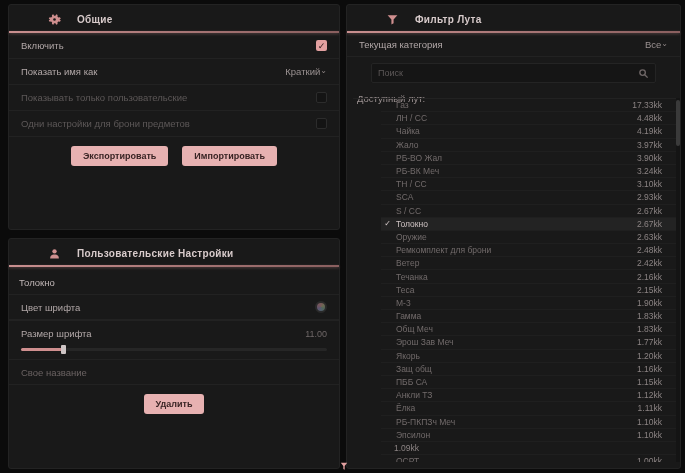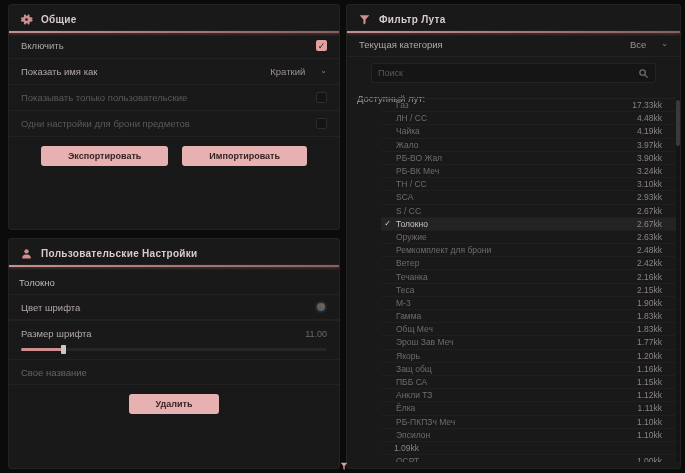--- a/index.html
+++ b/index.html
@@ -5,41 +5,41 @@
   * { margin:0; padding:0; box-sizing:border-box; }
   html,body { width:685px; height:473px; background:#0b0b0b; overflow:hidden;
     font-family:"Liberation Sans", sans-serif; color:#b5abab; }
   .page { position:relative; width:685px; height:473px; }
 
   .panel { position:absolute; background:#191919; border:1px solid #232323; border-radius:3px; }
   .p-general { left:8px; top:4px; width:332px; height:226px; }
   .p-user    { left:8px; top:238px; width:332px; height:231px; }
   .p-loot    { left:346px; top:4px; width:335px; height:465px; }
 
-  .hdr { display:flex; align-items:center; gap:8px; padding:7px 10px 5px 10px; }
+  .hdr { display:flex; align-items:center; gap:16px; padding:7px 10px 5px 10px;margin-left:28px; }
   .hdr-title { font-size:10px; font-weight:bold; color:#d8cbcb; letter-spacing:.3px; }
   .hdr-rule { height:2px; background:linear-gradient(90deg,#c98f8f,#8a5f5f); box-shadow:0 1px 3px rgba(201,143,143,.35); }
 
   .icon-badge { width:14px; height:14px; display:flex; align-items:center; justify-content:center; }
 
   .row { display:flex; align-items:center; justify-content:space-between; padding:0 12px; height:26px; border-bottom:1px solid #222; }
   .row.nob { border-bottom:none;text-align:center; }
   .lbl { font-size:9.5px; color:#b2a8a8; }
   .lbl.dim { color:#5d5858; }
 
   .chk { width:11px; height:11px; border-radius:2px; display:flex; align-items:center; justify-content:center; font-size:9px; }
   .chk.on  { background:#e2a0a0; color:#2a1818; }
   .chk.off { background:#141414; border:1px solid #2c2c2c; }
 
-  .dd { display:flex; align-items:center; gap:15px; font-size:9.5px; color:#9a9191; cursor:pointer; }
+  .dd { display:flex; align-items:center; gap:0; font-size:9.5px; color:#9a9191; cursor:pointer; }
   .dd .chev { font-size:8px; color:#8b8282; transform:translateY(-1px); }
 
   .btnbar { display:flex; justify-content:center; gap:14px; padding-top:9px; }
   .btn { background:#e7b1b1; color:#392424; font-size:9px; font-weight:bold;
-         border:none; border-radius:3px; padding:5px 27px; font-family:"Liberation Sans",sans-serif;text-align:right; }
+         border:none; border-radius:3px; padding:5px 12px; font-family:"Liberation Sans",sans-serif;text-align:right; }
 
   .sel-item { font-size:9.5px; color:#c2b8b8; padding:10px 10px 6px 10px; }
   .sub { border-top:1px solid #222; }
   .wheel { width:12px; height:12px; border-radius:50%;
     background:conic-gradient(#7a5a5a,#6a6a52,#52665a,#51606e,#5e5570,#73555f,#7a5a5a);
     border:2px solid #2a2a2a; }
   .val { font-size:9px; color:#6f6868; }
   .slider { position:relative; height:3px; background:#262626; margin:2px 12px 8px 12px; border-radius:2px; }
   .slider .fill { position:absolute; left:0; top:0; height:3px; width:42px; background:#cf8f8f; border-radius:2px; }
   .slider .handle { position:absolute; left:40px; top:-3px; width:5px; height:9px; background:#cfc6c6; border-radius:1px; }

